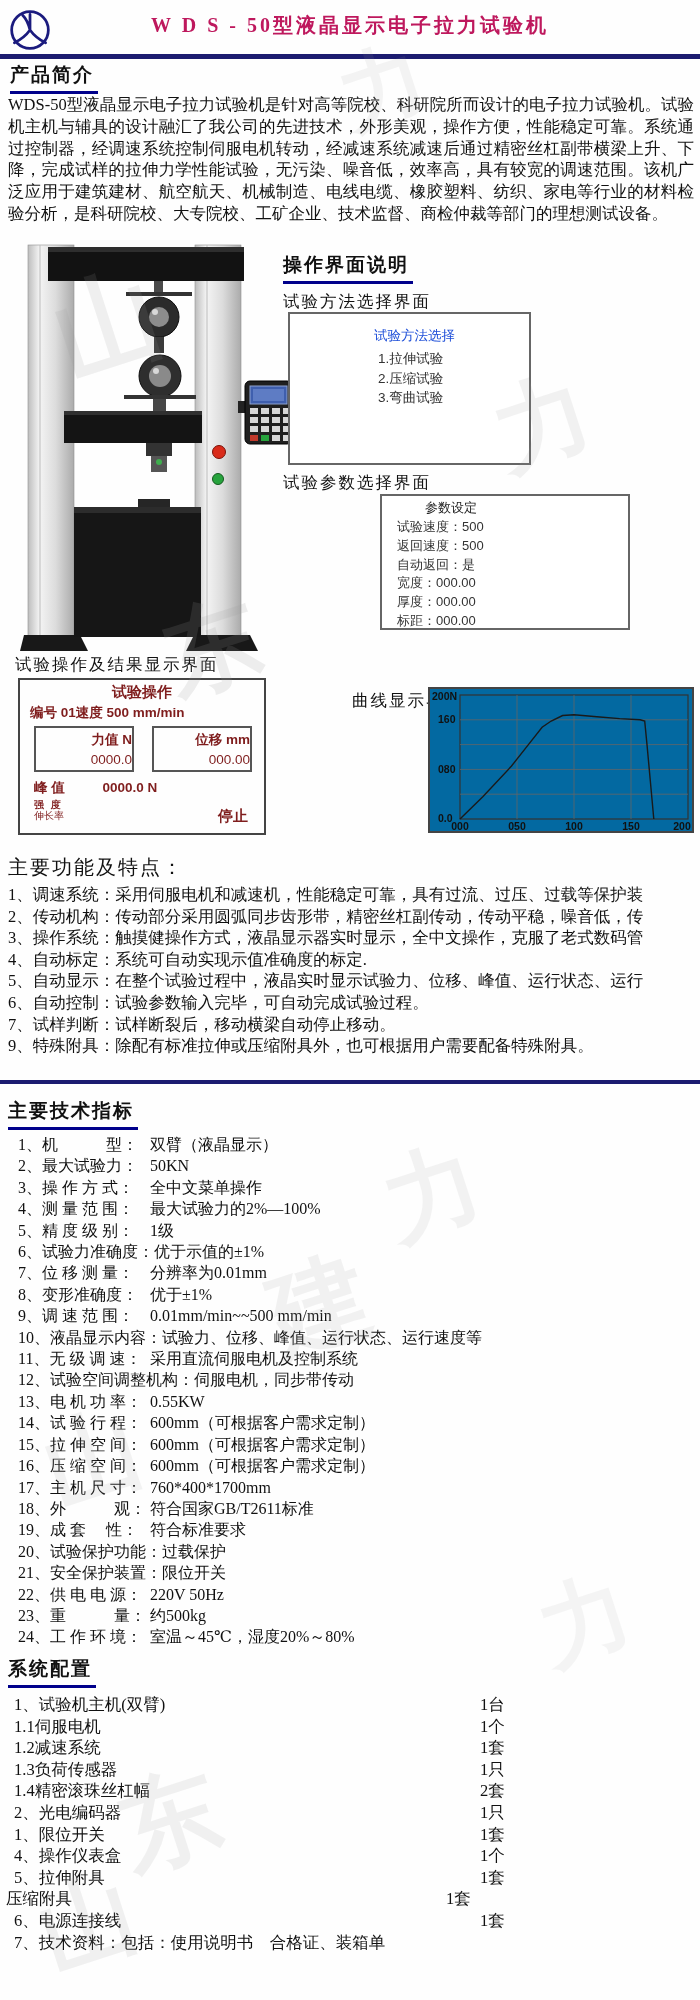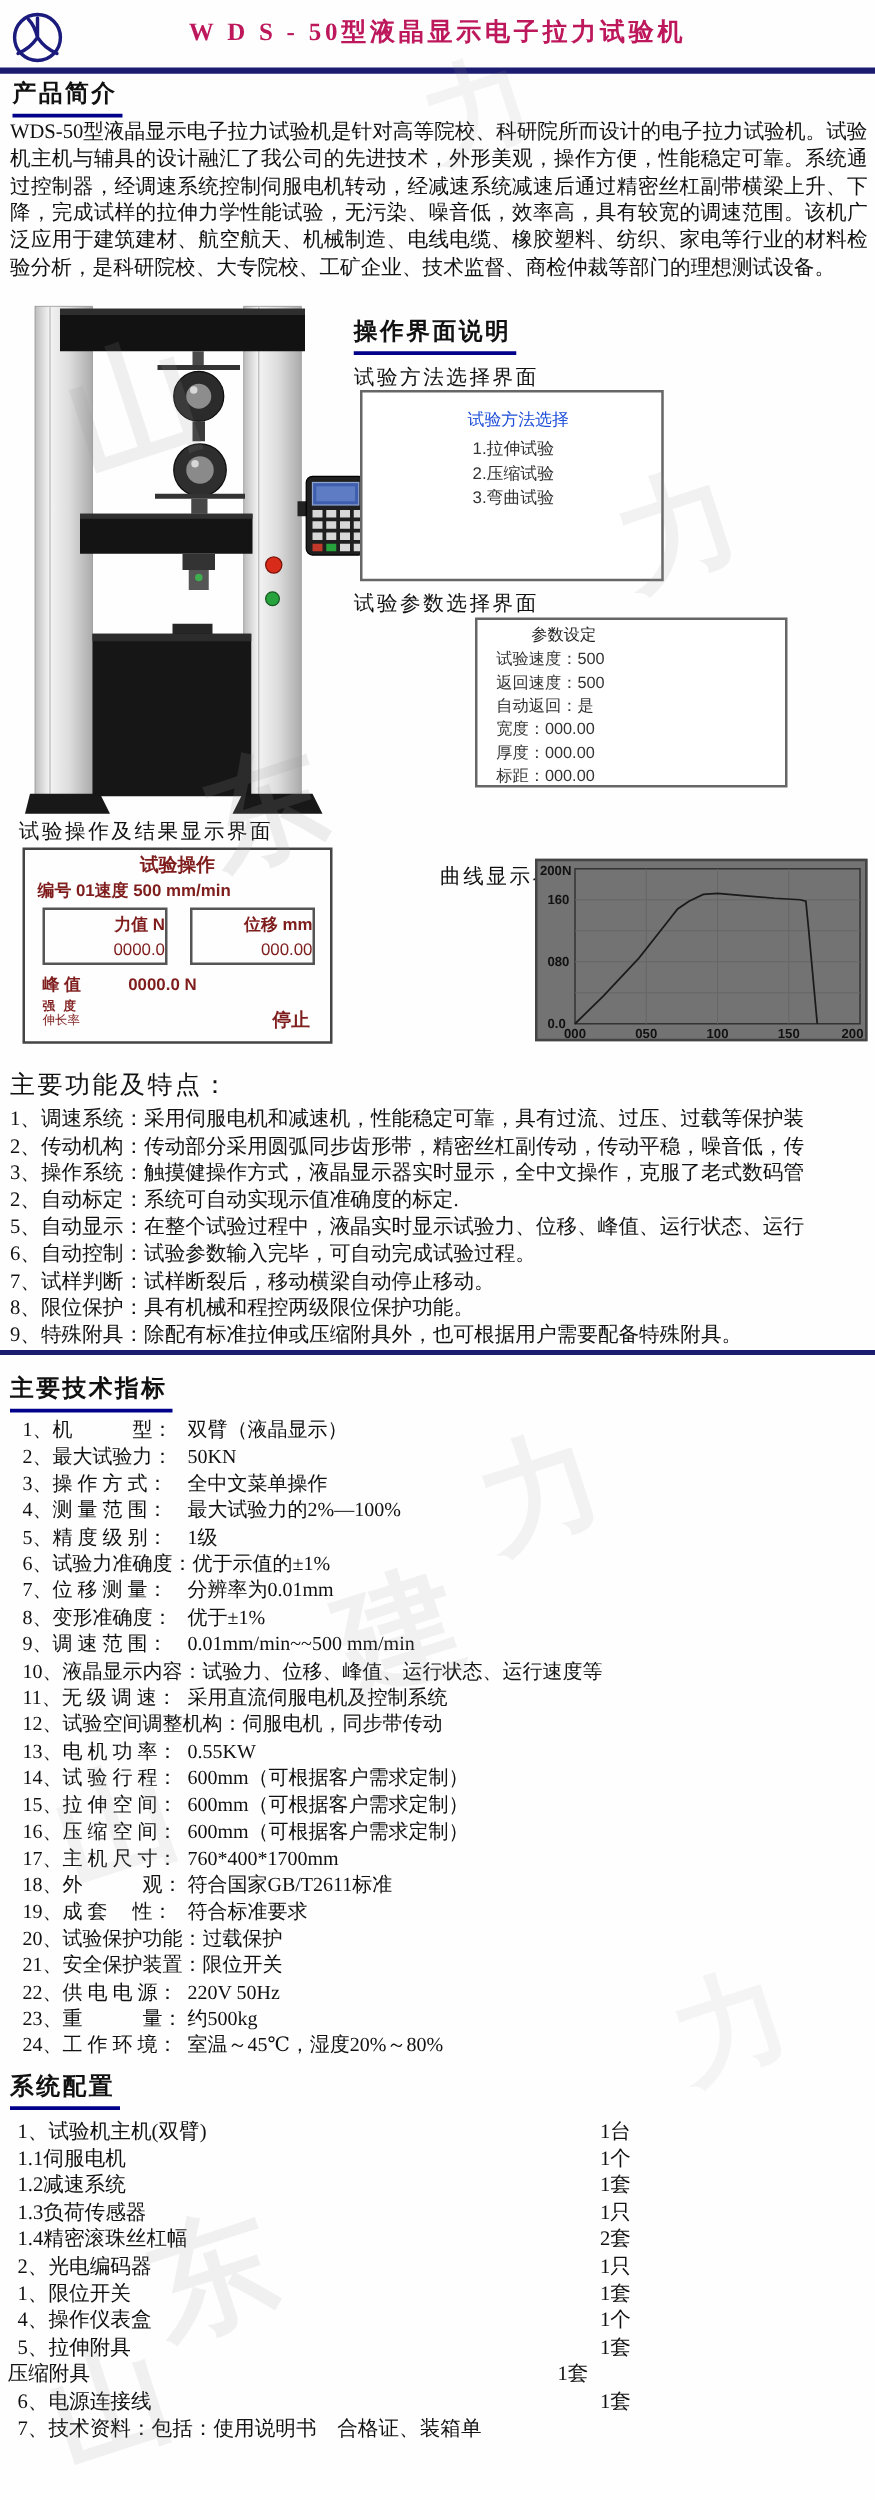--- a/index.html
+++ b/index.html
@@ -38,21 +38,21 @@
   .op-cell{border:2px solid #555;width:100px;height:46px;box-sizing:border-box;text-align:right;}
   .op-cell .lb{font-size:13.5px;margin-top:3px;}
   .op-cell .vl{font-size:13.5px;margin-top:3px;font-weight:normal;}
   .op-peak{padding:7px 0 0 14px;font-size:13.5px;}
   .op-peak .pv{margin-left:34px;}
   .op-small{padding:1px 0 0 14px;font-size:10px;letter-spacing:2px;}
   .op-elong{position:absolute;left:14px;bottom:10px;font-size:10px;font-weight:normal;}
   .op-stop{position:absolute;left:198px;bottom:7px;font-size:15px;}
 
   
-  .chart-box{top:687px;left:428px;width:266px;height:146px;border:2px solid #444;background:#737373;box-sizing:border-box;}
+  .chart-box{top:687px;left:428px;width:266px;height:146px;border:2px solid #444;background:#0369a1;box-sizing:border-box;}
   .chart-box svg{display:block;}
   .tick{font-family:"Liberation Sans","DejaVu Sans",sans-serif;font-size:10.5px;font-weight:bold;fill:#111;}
 
   
   .features{top:884px;left:8px;width:692px;}
   .feat-line{white-space:nowrap;overflow:hidden;font-size:16.5px;line-height:21.6px;}
 
   
   .specs{top:1134px;left:18px;width:680px;}
   .spec-row{font-size:16px;line-height:21.4px;white-space:nowrap;}
@@ -239,25 +239,24 @@
       <text class="tick" x="252" y="141" text-anchor="middle">200</text>
       <polyline points="30.0,130.0 52.8,107.7 81.3,77.3 98.4,55.6 112.1,38.2 121.2,32.0 132.6,26.5 144.0,25.8 166.8,27.7 189.6,29.6 210.1,30.8 214.7,32.0 217.0,55.6 220.4,92.8 223.8,130.0" fill="none" stroke="#1a1a1a" stroke-width="1.4"></polyline>
     </svg>
   </div>
 
   <div class="abs" style="top:854px;left:8px;font-size:20px;font-weight:normal;letter-spacing:2px;">主要功能及特点：</div>
   <div class="abs features">
     <div class="feat-line">1、调速系统：采用伺服电机和减速机，性能稳定可靠，具有过流、过压、过载等保护装</div>
     <div class="feat-line">2、传动机构：传动部分采用圆弧同步齿形带，精密丝杠副传动，传动平稳，噪音低，传</div>
     <div class="feat-line">3、操作系统：触摸健操作方式，液晶显示器实时显示，全中文操作，克服了老式数码管</div>
-    <div class="feat-line">2、自动标定：系统可自动实现示值准确度的标定.</div>
+    <div class="feat-line">4、自动标定：系统可自动实现示值准确度的标定.</div>
     <div class="feat-line">5、自动显示：在整个试验过程中，液晶实时显示试验力、位移、峰值、运行状态、运行</div>
     <div class="feat-line">6、自动控制：试验参数输入完毕，可自动完成试验过程。</div>
     <div class="feat-line">7、试样判断：试样断裂后，移动横梁自动停止移动。</div>
-    <div class="feat-line">8、限位保护：具有机械和程控两级限位保护功能。</div>
     <div class="feat-line">9、特殊附具：除配有标准拉伸或压缩附具外，也可根据用户需要配备特殊附具。</div>
   </div>
 
   <div class="abs rule" style="top:1080px;height:4px;"></div>
 
   <div class="abs" style="top:1098px;left:8px;">
     <span class="sec-h">主要技术指标</span>
   </div>
   <div class="abs specs">
     <div class="spec-row"><span class="spec-label">1、机　　　型：</span><span>双臂（液晶显示）</span></div>

